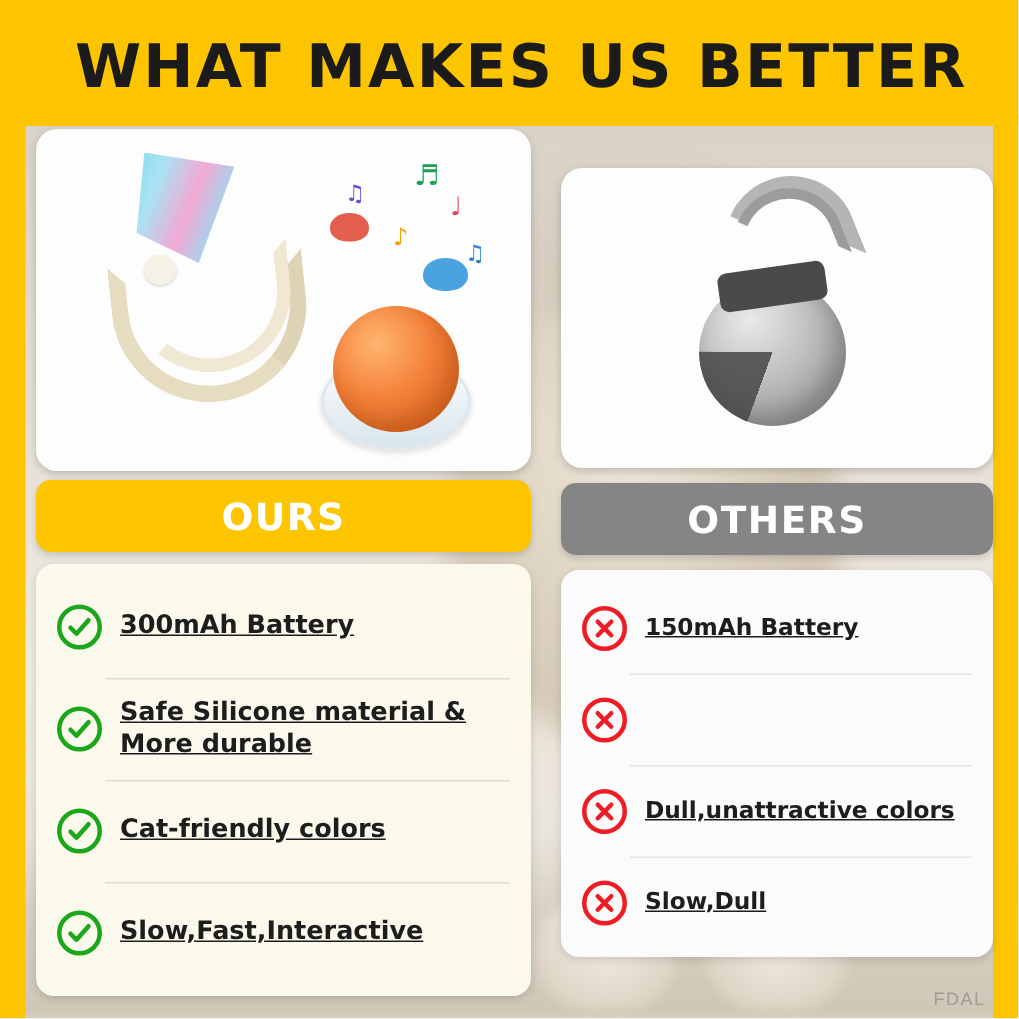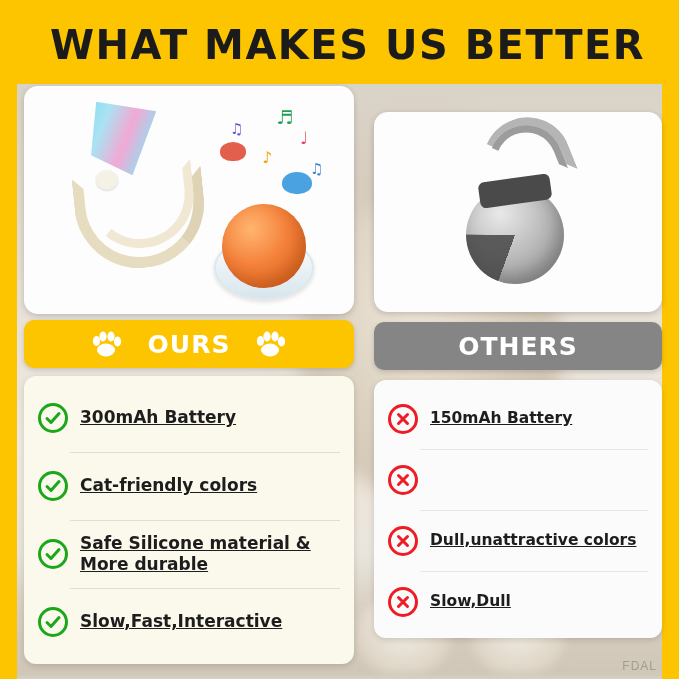--- a/index.html
+++ b/index.html
@@ -105,20 +105,21 @@
     border-radius: 10px;
     display: flex;
     align-items: center;
     justify-content: center;
     gap: 26px;
     color: #ffffff;
     font-size: 25px;
     font-weight: 700;
     letter-spacing: 1px;
     font-family: "DejaVu Sans", sans-serif;
+    flex-direction: column;
   }
   .col-ours .title-bar {
     margin-top: 6px;
     background: #fdc500;
     box-shadow: 0 2px 5px rgba(0,0,0,0.16);
   }
   .col-other .title-bar {
     margin-top: 10px;
     background: #858585;
     box-shadow: 0 2px 5px rgba(0,0,0,0.16);
@@ -366,29 +367,29 @@
             </svg>
         </span>
         <span class="feat-label">300mAh Battery</span>
       </div>
       <div class="feat">
         <span class="icon-check">
           <svg width="18" height="18" viewBox="0 0 18 18">
               <polyline points="3,9.5 7,13.5 15,4.5" fill="none" stroke="#1aa81a" stroke-width="3" stroke-linecap="round" stroke-linejoin="round"></polyline>
             </svg>
         </span>
+        <span class="feat-label">Safe Silicone material &amp; More durable</span>
+      </div>
+      <div class="feat">
+        <span class="icon-check">
+          <svg width="18" height="18" viewBox="0 0 18 18">
+              <polyline points="3,9.5 7,13.5 15,4.5" fill="none" stroke="#1aa81a" stroke-width="3" stroke-linecap="round" stroke-linejoin="round"></polyline>
+            </svg>
+        </span>
         <span class="feat-label">Cat-friendly colors</span>
-      </div>
-      <div class="feat">
-        <span class="icon-check">
-          <svg width="18" height="18" viewBox="0 0 18 18">
-              <polyline points="3,9.5 7,13.5 15,4.5" fill="none" stroke="#1aa81a" stroke-width="3" stroke-linecap="round" stroke-linejoin="round"></polyline>
-            </svg>
-        </span>
-        <span class="feat-label">Safe Silicone material &amp; More durable</span>
       </div>
       <div class="feat">
         <span class="icon-check">
           <svg width="18" height="18" viewBox="0 0 18 18">
               <polyline points="3,9.5 7,13.5 15,4.5" fill="none" stroke="#1aa81a" stroke-width="3" stroke-linecap="round" stroke-linejoin="round"></polyline>
             </svg>
         </span>
         <span class="feat-label">Slow,Fast,Interactive</span>
       </div>
     </div>

